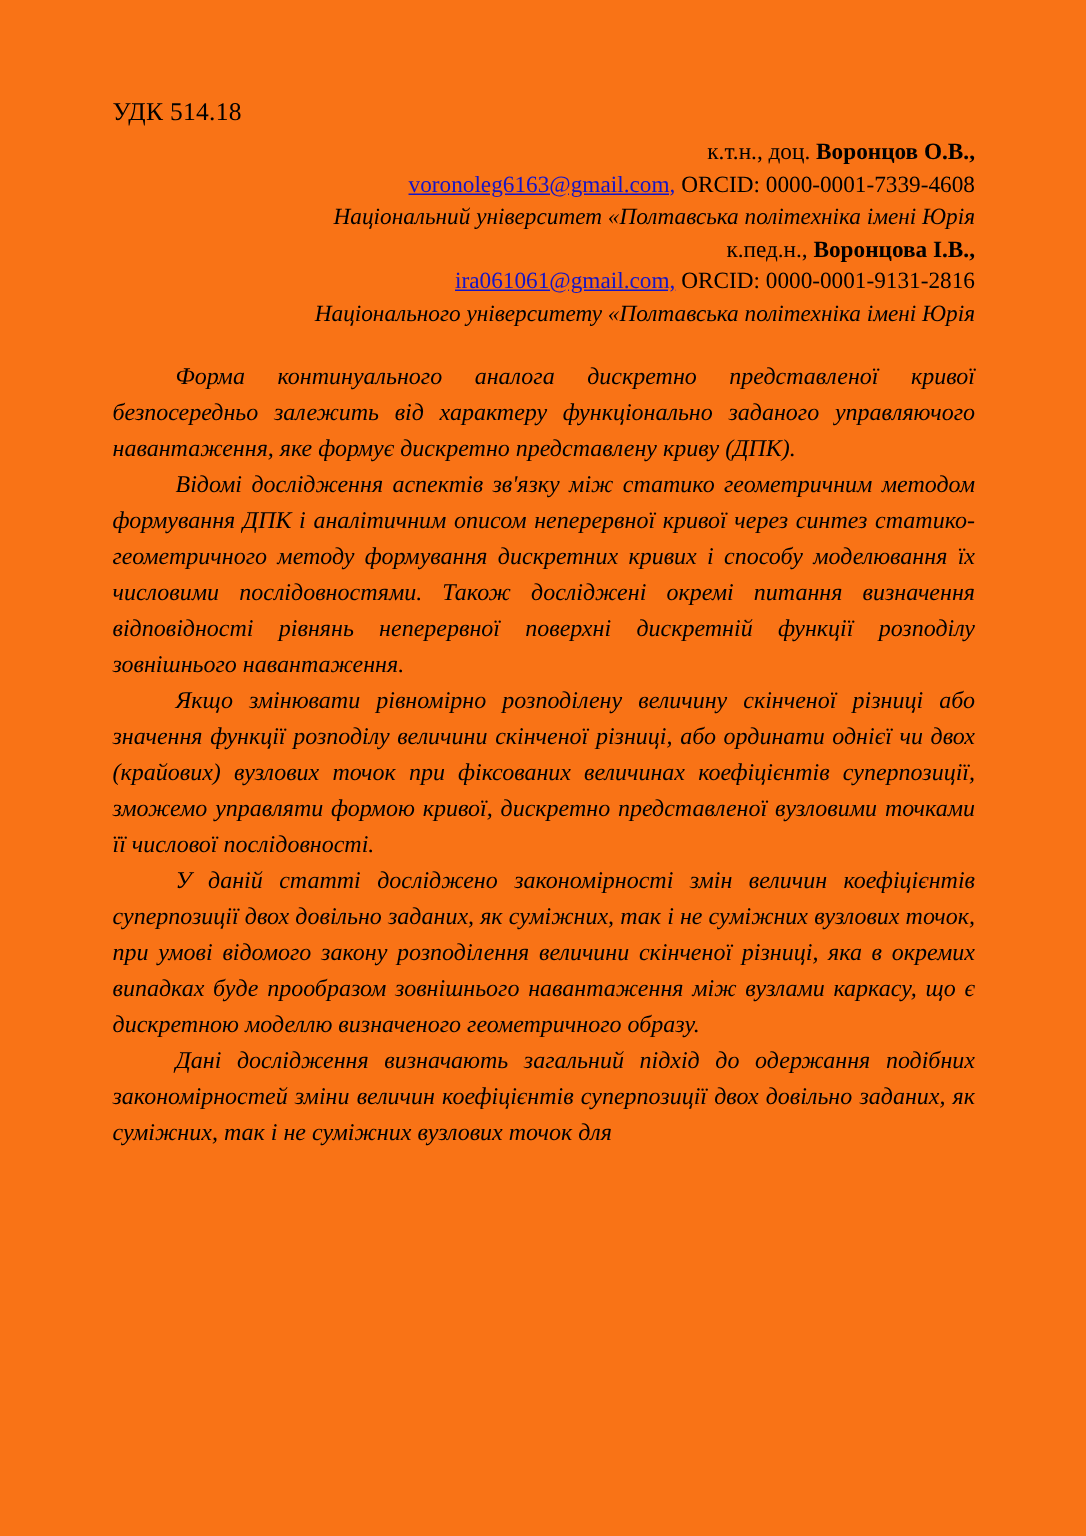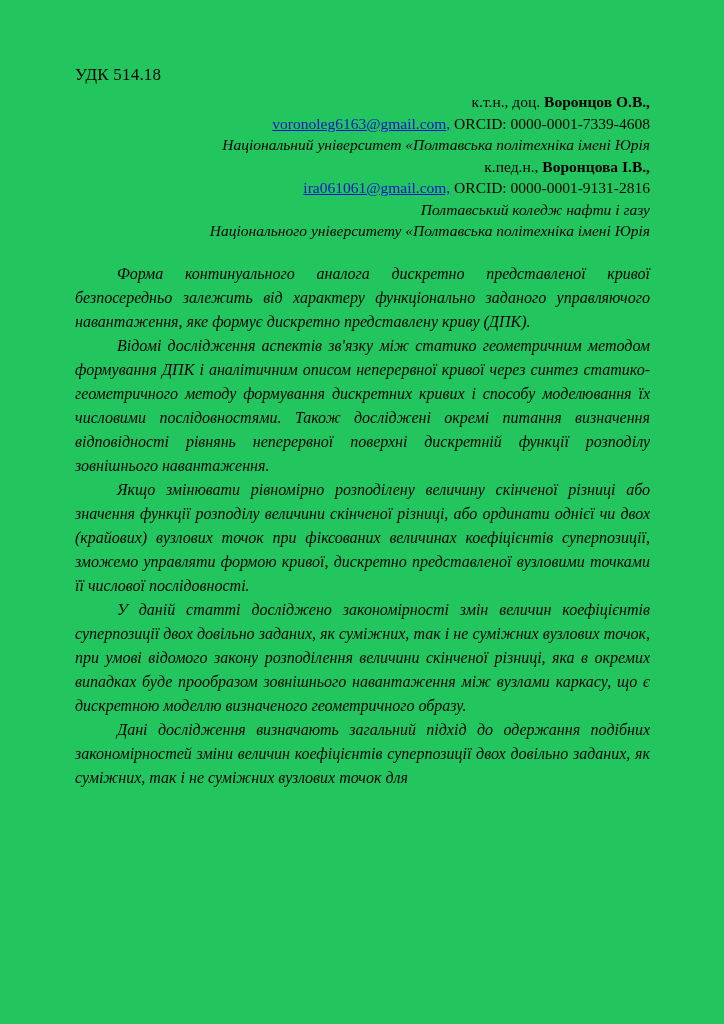--- a/index.html
+++ b/index.html
@@ -9,21 +9,21 @@
     background: #ffffff;
   }
   body {
     font-family: "Liberation Serif", "DejaVu Serif", serif;
     color: #000000;
   }
   .page {
     position: relative;
     width: 724px;
     height: 1024px;
-    background: #22c55e;
+    background: #f97316;
     overflow: hidden;
     box-sizing: border-box;
     padding: 0;
   }
   .content {
     position: absolute;
     left: 75px;
     top: 64px;
     width: 575px;
   }
@@ -123,21 +123,20 @@
 
       <span class="line">
         <span class="degree">к.пед.н.,</span>
         <span class="author-name">Воронцова І.В.,</span>
       </span>
 
       <span class="line">
         <a class="email" href="#">ira061061@gmail.com,</a><span class="orcid"> ORCID: 0000-0001-9131-2816</span>
       </span>
 
-      <span class="line affil">Полтавський коледж нафти і газу</span>
       <span class="line affil">Національного університету «Полтавська політехніка імені Юрія</span>
     </div>
 
 
     <div class="body-text">
       <p>Форма континуального аналога дискретно представленої кривої безпосередньо залежить від характеру функціонально заданого управляючого навантаження, яке формує дискретно представлену криву (ДПК).</p>
       <p>Відомі дослідження аспектів зв'язку між статико геометричним методом формування ДПК і аналітичним описом неперервної кривої через синтез статико-геометричного методу формування дискретних кривих і способу моделювання їх числовими послідовностями. Також досліджені окремі питання визначення відповідності рівнянь неперервної поверхні дискретній функції розподілу зовнішнього навантаження.</p>
       <p>Якщо змінювати рівномірно розподілену величину скінченої різниці або значення функції розподілу величини скінченої різниці, або ординати однієї чи двох (крайових) вузлових точок при фіксованих величинах коефіцієнтів суперпозиції, зможемо управляти формою кривої, дискретно представленої вузловими точками її числової послідовності.</p>
       <p>У даній статті досліджено закономірності змін величин коефіцієнтів суперпозиції двох довільно заданих, як суміжних, так і не суміжних вузлових точок, при умові відомого закону розподілення величини скінченої різниці, яка в окремих випадках буде прообразом зовнішнього навантаження між вузлами каркасу, що є дискретною моделлю визначеного геометричного образу.</p>
       <p>Дані дослідження визначають загальний підхід до одержання подібних закономірностей зміни величин коефіцієнтів суперпозиції двох довільно заданих, як суміжних, так і не суміжних вузлових точок для</p>

